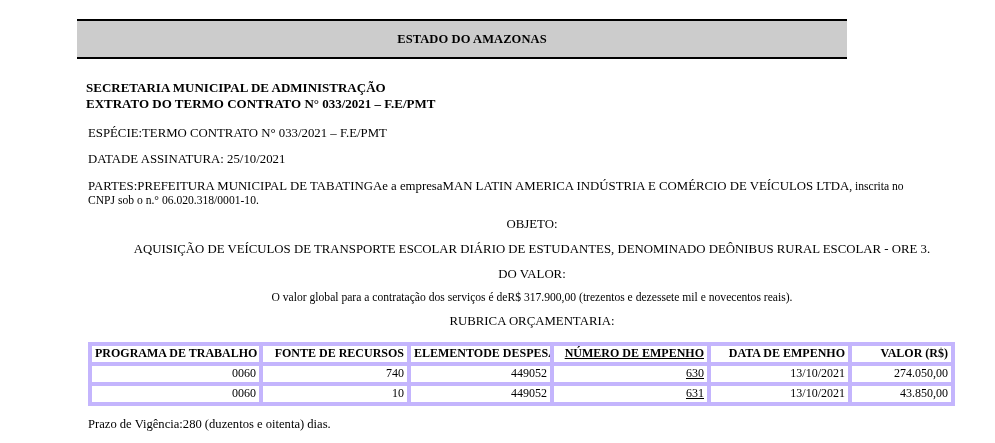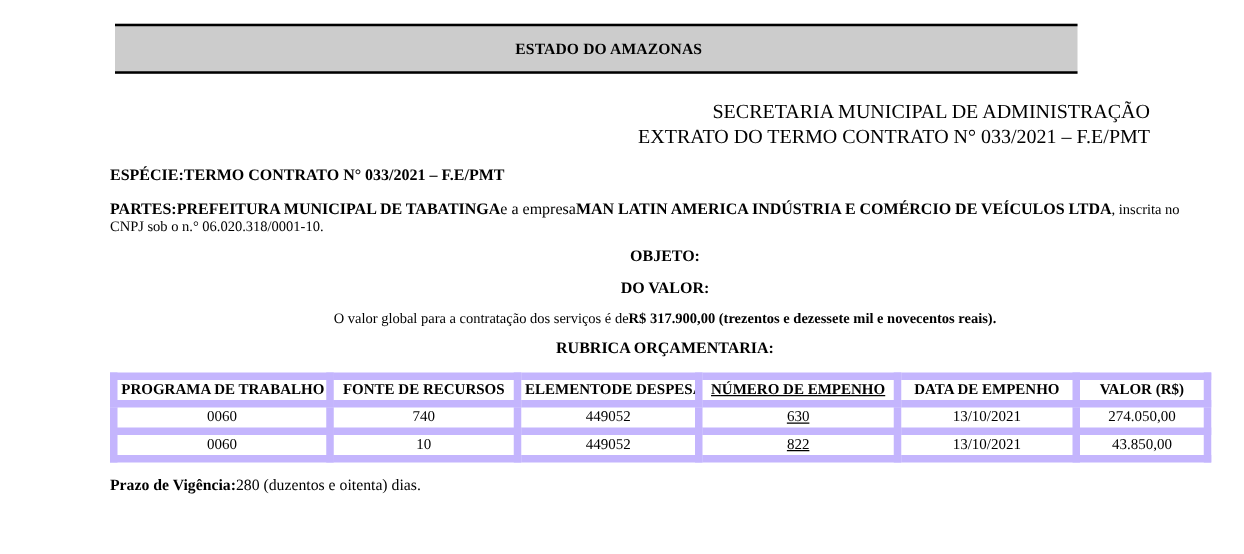--- a/index.html
+++ b/index.html
@@ -17,21 +17,21 @@
   .page {
     position: relative;
     width: 995px;
     height: 443px;
     background: #ffffff;
   }
 
   
   .header-box {
     position: absolute;
-    left: 92px;
+    left: 77px;
     top: 19px;
     width: 770px;
     height: 40px;
     background: #cccccc;
     border-top: 2px solid #000000;
     border-bottom: 2px solid #000000;
     box-sizing: border-box;
     display: flex;
     flex-direction: column;
     align-items: center;
@@ -48,58 +48,58 @@
 
   
   .body {
     position: absolute;
     left: 88px;
     top: 80px;
     width: 888px;
   }
 
   .center-title {
-    text-align: right;
-    font-weight: normal;
-    font-size: 16px;
+    text-align: left;
+    font-weight: bold;
+    font-size: 13px;
     line-height: 1.25;
     margin-left: -2px;
     margin-right: 56px;
   }
 
   .para {
     font-size: 12.8px;
     line-height: 1.22;
     margin-top: 11px;
   }
   .para.tight { margin-top: 9px; text-align: center; }
   .para.loose { margin-top: 13px; }
 
-  b, .b { font-weight: bold; }
+  b, .b { font-weight: normal; }
   .reg { font-weight: normal; }
 
   .small-note { font-size: 11.6px; }
 
   
   .tbl-wrap {
     margin-top: 12px;
   }
   table.rubrica {
     border-collapse: collapse;
     width: 803px;
     table-layout: fixed;
   }
   table.rubrica th,
   table.rubrica td {
-    border: 6px solid #c4b5fd;
+    border: 4px solid #c4b5fd;
     font-size: 12px;
     padding: 0px 3px 1px 3px;
     height: 15px;
     line-height: 1.12;
-    text-align: center;
+    text-align: right;
     vertical-align: middle;
     white-space: nowrap;
     overflow: hidden;
   }
   table.rubrica th {
     font-weight: bold;
   }
   table.rubrica td {
     font-weight: normal;
   }
@@ -128,28 +128,30 @@
 
   <div class="body">
 
     <div class="center-title">
       <div>SECRETARIA MUNICIPAL DE ADMINISTRAÇÃO</div>
       <div>EXTRATO DO TERMO CONTRATO N° 033/2021 – F.E/PMT</div>
     </div>
 
     <div class="para loose"><b>ESPÉCIE:</b><b>TERMO CONTRATO N° 033/2021 – F.E/PMT</b></div>
 
+    <div class="para"><b>DATADE ASSINATURA</b><span class="reg">: </span><span class="reg">25/10/2021</span></div>
 
 
     <div class="para">
       <div><b>PARTES:</b><b>PREFEITURA MUNICIPAL DE TABATINGA</b><span class="reg">e a empresa</span><b>MAN LATIN AMERICA INDÚSTRIA E COMÉRCIO DE VEÍCULOS LTDA</b><span class="reg small-note">, inscrita no</span></div>
       <div class="small-note">CNPJ sob o n.° 06.020.318/0001-10.</div>
     </div>
 
     <div class="para tight"><b>OBJETO:</b></div>
+    <div class="para tight"><span class="reg">AQUISIÇÃO DE VEÍCULOS DE TRANSPORTE ESCOLAR DIÁRIO DE ESTUDANTES, DENOMINADO DE</span><b>ÔNIBUS RURAL ESCOLAR - ORE 3.</b></div>
 
     <div class="para tight"><b>DO VALOR:</b></div>
     <div class="para tight small-note"><span class="reg">O valor global para a contratação dos serviços é de</span><b>R$ 317.900,00 (trezentos e dezessete mil e novecentos reais).</b></div>
 
     <div class="para tight"><b>RUBRICA ORÇAMENTARIA:</b></div>
 
     <div class="tbl-wrap">
       <table class="rubrica">
         <thead>
           <tr>
@@ -167,21 +169,21 @@
             <td class="col-2">740</td>
             <td class="col-3">449052</td>
             <td class="col-4">630</td>
             <td class="col-5">13/10/2021</td>
             <td class="col-6">274.050,00</td>
           </tr>
           <tr>
             <td class="col-1">0060</td>
             <td class="col-2">10</td>
             <td class="col-3">449052</td>
-            <td class="col-4">822</td>
+            <td class="col-4">631</td>
             <td class="col-5">13/10/2021</td>
             <td class="col-6">43.850,00</td>
           </tr>
         </tbody>
       </table>
     </div>
 
     <div class="foot"><b>Prazo de Vigência:</b><span class="reg">280 (duzentos e oitenta) dias.</span></div>
 
   </div>

